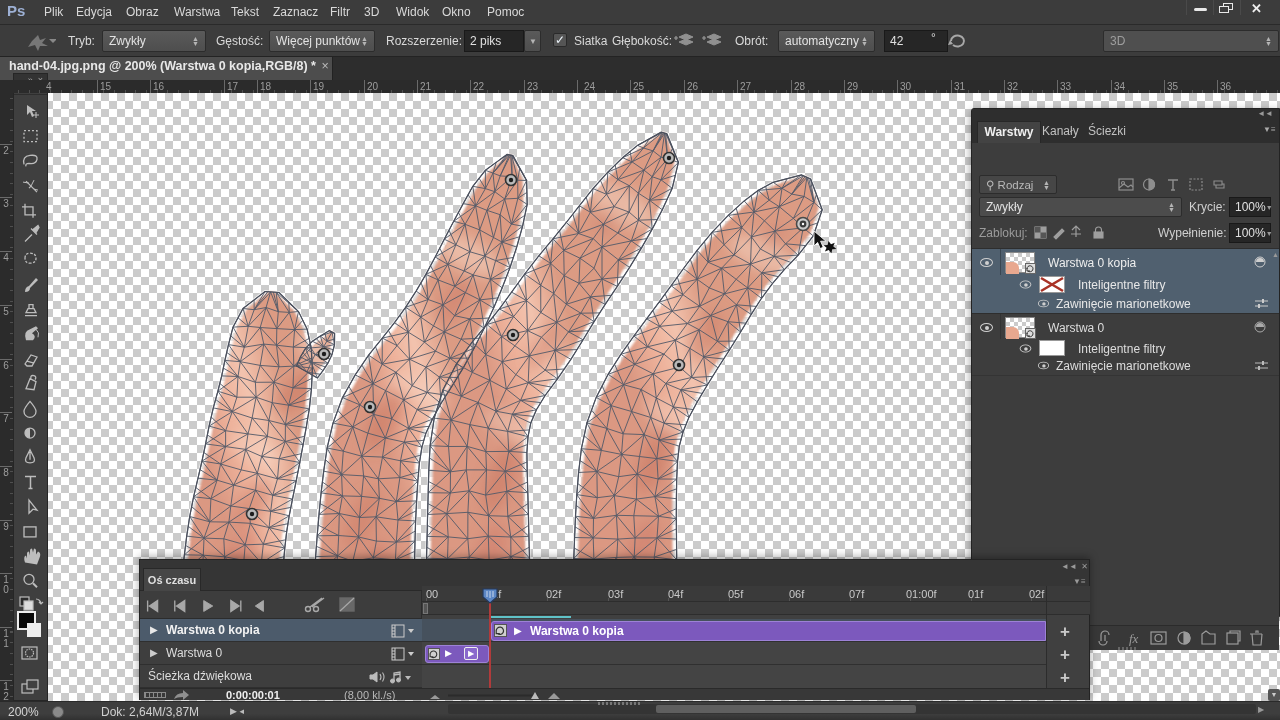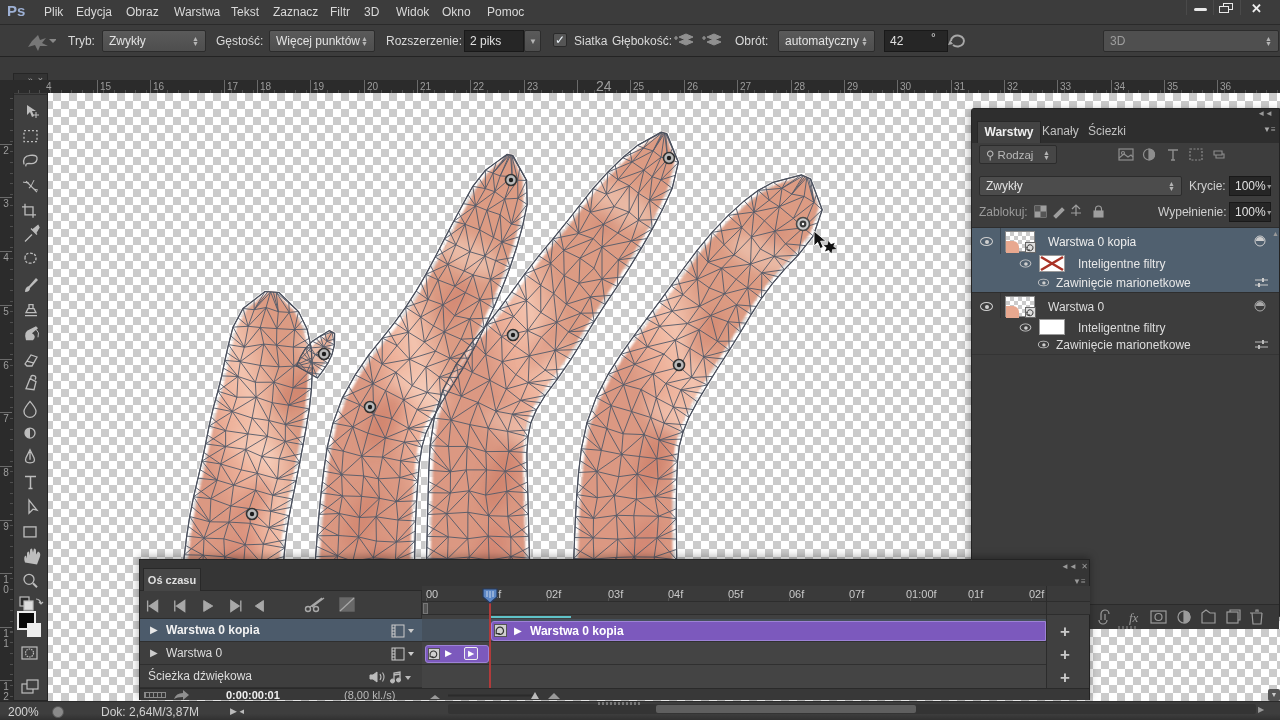--- a/index.html
+++ b/index.html
@@ -64,20 +64,23 @@
       </svg>
 <div class="abs txt" style="left:735px;top:9px;">Obrót:</div>
 <div class="dd abs" style="left:778px;top:5px;width:97px;">automatyczny<span class="arr">▲<br>▼</span></div>
 <div class="numbox abs" style="left:884px;top:5px;width:64px;">42</div>
 <div class="abs txt" style="left:931px;top:6px;">°</div>
 <svg class="abs" style="left:947px;top:7px;" width="20" height="18" viewBox="0 0 20 18">
         <path d="M4 9 a6.5 5.5 0 1 1 2 4" fill="none" stroke="#a8a8a8" stroke-width="2"></path>
         <path d="M6 12 l-5 1 2 -5z" fill="#a8a8a8"></path>
       </svg>
 <div class="dd abs" style="left:1103px;top:5px;width:176px;background:#4f4f4f;color:#9e9e9e;">3D<span class="arr">▲<br>▼</span></div>
+</div>
+    <div class="abs" style="left:0;top:57px;width:1280px;height:23px;background:#2d2d2d;">
+<div class="abs" style="left:0;top:0;width:333px;height:23px;background:#4d4d4d;border-right:1px solid #222;color:#e8e8e8;font-size:12.5px;font-weight:bold;line-height:19px;padding-left:9px;">hand-04.jpg.png @ 200% (Warstwa 0 kopia,RGB/8) * <span style="color:#bbb;font-weight:normal;margin-left:2px;">×</span></div>
 </div>
     <div class="abs checker" style="left:13px;top:93px;width:1267px;height:608px;"></div>
     <svg class="abs" style="left:13px;top:93px;" width="1267" height="608" viewBox="13 93 1267 608">
       <defs>
 <linearGradient id="gp" gradientUnits="userSpaceOnUse" x1="210" y1="470" x2="300" y2="445">
           <stop offset="0" stop-color="#db9882"></stop>
           <stop offset="0.35" stop-color="#eeb29b"></stop>
           <stop offset="0.62" stop-color="#f3c3ae"></stop>
           <stop offset="1" stop-color="#dc9b83"></stop>
         </linearGradient>
@@ -240,21 +243,21 @@
       <div class="abs" style="left:13px;top:0;width:1267px;height:13px;background-image:repeating-linear-gradient(90deg,#4f4f4f 0 1px,transparent 1px 10.67px);background-size:100% 3px;background-repeat:no-repeat;background-position:5px 10px;"></div>
       <div class="abs" style="left:97px;top:0;width:40px;height:13px;border-left:1px solid #6a6a6a;color:#9d9d9d;font-size:10px;line-height:13px;padding-left:2px;">15</div>
       <div class="abs" style="left:150px;top:0;width:40px;height:13px;border-left:1px solid #6a6a6a;color:#9d9d9d;font-size:10px;line-height:13px;padding-left:2px;">16</div>
       <div class="abs" style="left:204px;top:0;width:40px;height:13px;border-left:1px solid #6a6a6a;color:#9d9d9d;font-size:10px;line-height:13px;padding-left:2px;margin-left:20px;">17</div>
       <div class="abs" style="left:257px;top:0;width:40px;height:13px;border-left:1px solid #6a6a6a;color:#9d9d9d;font-size:10px;line-height:13px;padding-left:2px;">18</div>
       <div class="abs" style="left:310px;top:0;width:40px;height:13px;border-left:1px solid #6a6a6a;color:#9d9d9d;font-size:10px;line-height:13px;padding-left:2px;">19</div>
       <div class="abs" style="left:364px;top:0;width:40px;height:13px;border-left:1px solid #6a6a6a;color:#9d9d9d;font-size:10px;line-height:13px;padding-left:2px;">20</div>
       <div class="abs" style="left:417px;top:0;width:40px;height:13px;border-left:1px solid #6a6a6a;color:#9d9d9d;font-size:10px;line-height:13px;padding-left:2px;">21</div>
       <div class="abs" style="left:470px;top:0;width:40px;height:13px;border-left:1px solid #6a6a6a;color:#9d9d9d;font-size:10px;line-height:13px;padding-left:2px;">22</div>
       <div class="abs" style="left:524px;top:0;width:40px;height:13px;border-left:1px solid #6a6a6a;color:#9d9d9d;font-size:10px;line-height:13px;padding-left:2px;">23</div>
-      <div class="abs" style="left:577px;top:0;width:40px;height:13px;border-left:1px solid #6a6a6a;color:#9d9d9d;font-size:14px;line-height:13px;padding-left:18px;">24</div>
+      <div class="abs" style="left:577px;top:0;width:40px;height:13px;border-left:1px solid #6a6a6a;color:#9d9d9d;font-size:10px;line-height:13px;padding-left:6px;">24</div>
       <div class="abs" style="left:630px;top:0;width:40px;height:13px;border-left:1px solid #6a6a6a;color:#9d9d9d;font-size:10px;line-height:13px;padding-left:2px;">25</div>
       <div class="abs" style="left:684px;top:0;width:40px;height:13px;border-left:1px solid #6a6a6a;color:#9d9d9d;font-size:10px;line-height:13px;padding-left:2px;">26</div>
       <div class="abs" style="left:737px;top:0;width:40px;height:13px;border-left:1px solid #6a6a6a;color:#9d9d9d;font-size:10px;line-height:13px;padding-left:2px;">27</div>
       <div class="abs" style="left:791px;top:0;width:40px;height:13px;border-left:1px solid #6a6a6a;color:#9d9d9d;font-size:10px;line-height:13px;padding-left:2px;">28</div>
       <div class="abs" style="left:844px;top:0;width:40px;height:13px;border-left:1px solid #6a6a6a;color:#9d9d9d;font-size:10px;line-height:13px;padding-left:2px;">29</div>
       <div class="abs" style="left:897px;top:0;width:40px;height:13px;border-left:1px solid #6a6a6a;color:#9d9d9d;font-size:10px;line-height:13px;padding-left:2px;">30</div>
       <div class="abs" style="left:951px;top:0;width:40px;height:13px;border-left:1px solid #6a6a6a;color:#9d9d9d;font-size:10px;line-height:13px;padding-left:2px;">31</div>
       <div class="abs" style="left:1004px;top:0;width:40px;height:13px;border-left:1px solid #6a6a6a;color:#9d9d9d;font-size:10px;line-height:13px;padding-left:2px;">32</div>
       <div class="abs" style="left:1057px;top:0;width:40px;height:13px;border-left:1px solid #6a6a6a;color:#9d9d9d;font-size:10px;line-height:13px;padding-left:2px;">33</div>
       <div class="abs" style="left:1111px;top:0;width:40px;height:13px;border-left:1px solid #6a6a6a;color:#9d9d9d;font-size:10px;line-height:13px;padding-left:2px;">34</div>
@@ -277,21 +280,21 @@
       <div class="abs" style="left:0;top:587px;width:12px;height:40px;border-top:1px solid #6a6a6a;color:#9d9d9d;font-size:10px;line-height:10px;padding-top:1px;text-align:center;">1<br>2</div>
     </div>
     <div class="abs" style="left:971px;top:108px;width:309px;height:509px;background:#3d3d3d;border:1px solid #232323;border-radius:3px 0 0 0;box-shadow:0 3px 10px rgba(0,0,0,.4);">
 <div style="height:10px;background:#2e2e2e;color:#9a9a9a;font-size:8px;text-align:right;line-height:9px;padding-right:6px;">◄◄</div>
 <div style="position:relative;height:24px;background:#2e2e2e;">
  <div class="abs" style="left:5px;top:2px;width:64px;height:22px;background:#434343;border:1px solid #272727;border-bottom:none;color:#f0f0f0;font-size:12px;font-weight:bold;text-align:center;line-height:21px;">Warstwy</div>
  <div class="abs" style="left:70px;top:5px;color:#c2c2c2;font-size:12px;">Kanały</div>
  <div class="abs" style="left:116px;top:5px;color:#c2c2c2;font-size:12px;">Ściezki</div>
  <div class="abs" style="left:291px;top:6px;color:#aaa;font-size:8px;">▼≡</div>
 </div>
-<div style="position:relative;height:32px;background:#3d3d3d;">
+<div style="position:relative;height:23px;background:#3d3d3d;margin-top:30px;">
  <div class="dd abs" style="left:7px;top:2px;width:78px;height:19px;background:#464646;color:#b9b9b9;font-size:11.5px;">⚲ Rodzaj<span class="arr">▲<br>▼</span></div>
  <svg class="abs" style="left:146px;top:3px;" width="130" height="17" viewBox="0 0 130 17">
           <g stroke="#8e8e8e" fill="none" stroke-width="1.2">
             <rect x="1" y="3" width="14" height="11"></rect>
             <circle cx="5" cy="7" r="1.5"></circle>
             <path d="M1 12 l5 -4 4 3 3 -2 2 2"></path>
             <circle cx="31" cy="8.5" r="5.5"></circle>
             <path d="M31 3 a5.5 5.5 0 0 1 0 11 z" fill="#8e8e8e"></path>
             <path d="M50 4 h10 m-5 0 v10 m-2 0 h4" stroke-width="1.4"></path>
             <rect x="72" y="3" width="12" height="11" stroke-dasharray="2 1.5"></rect>

